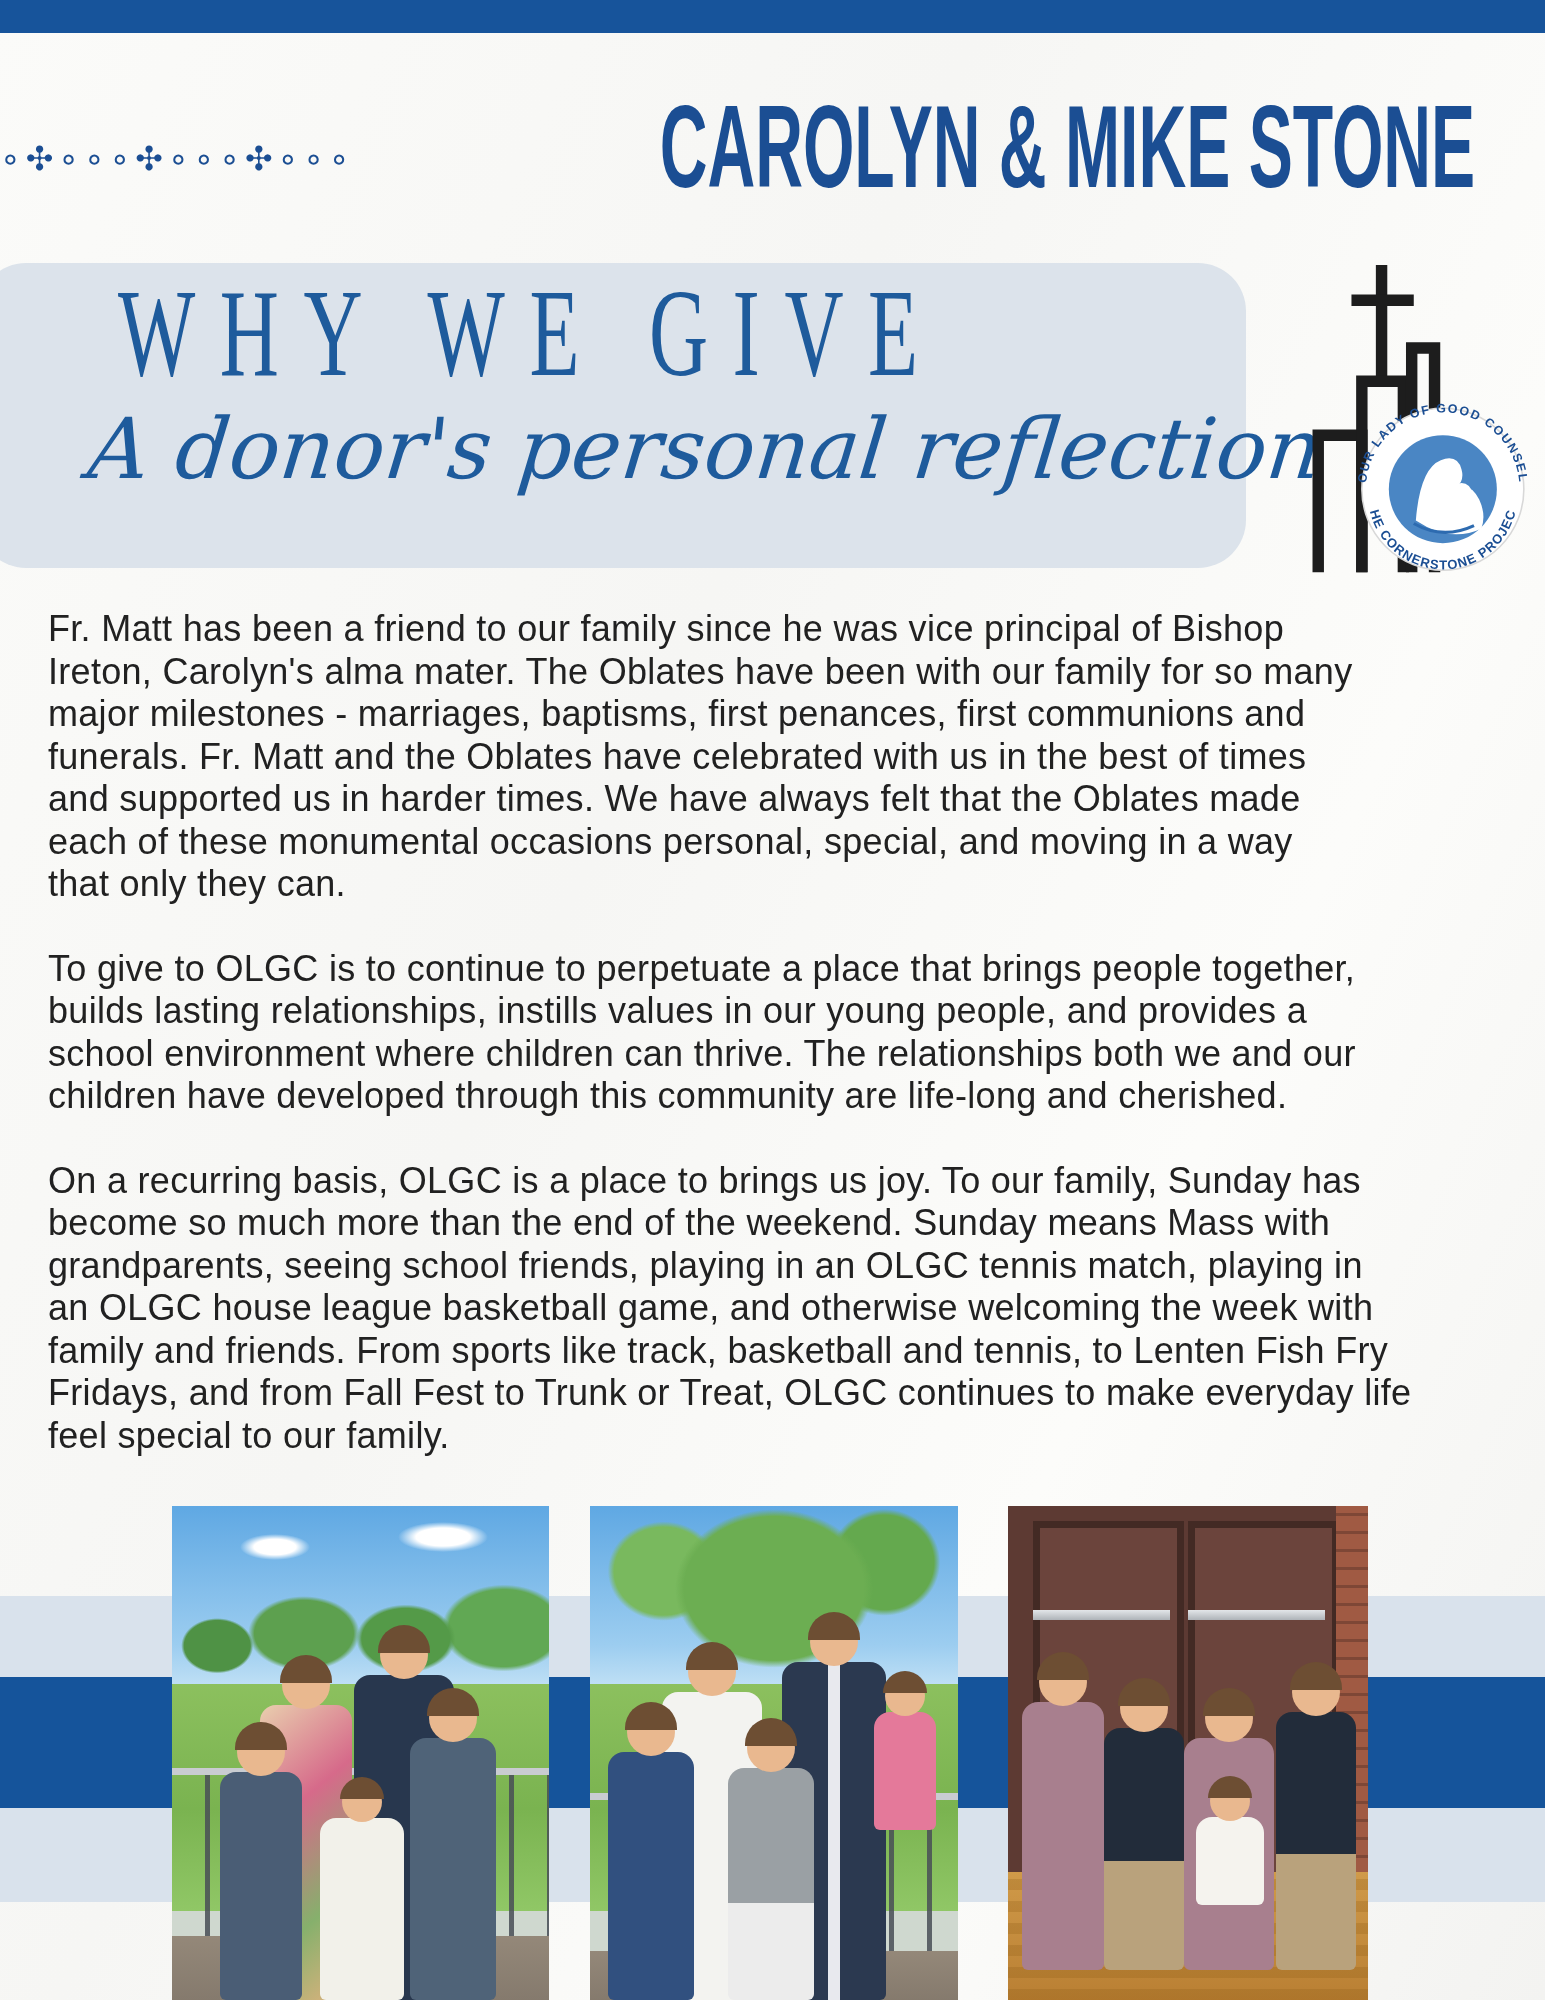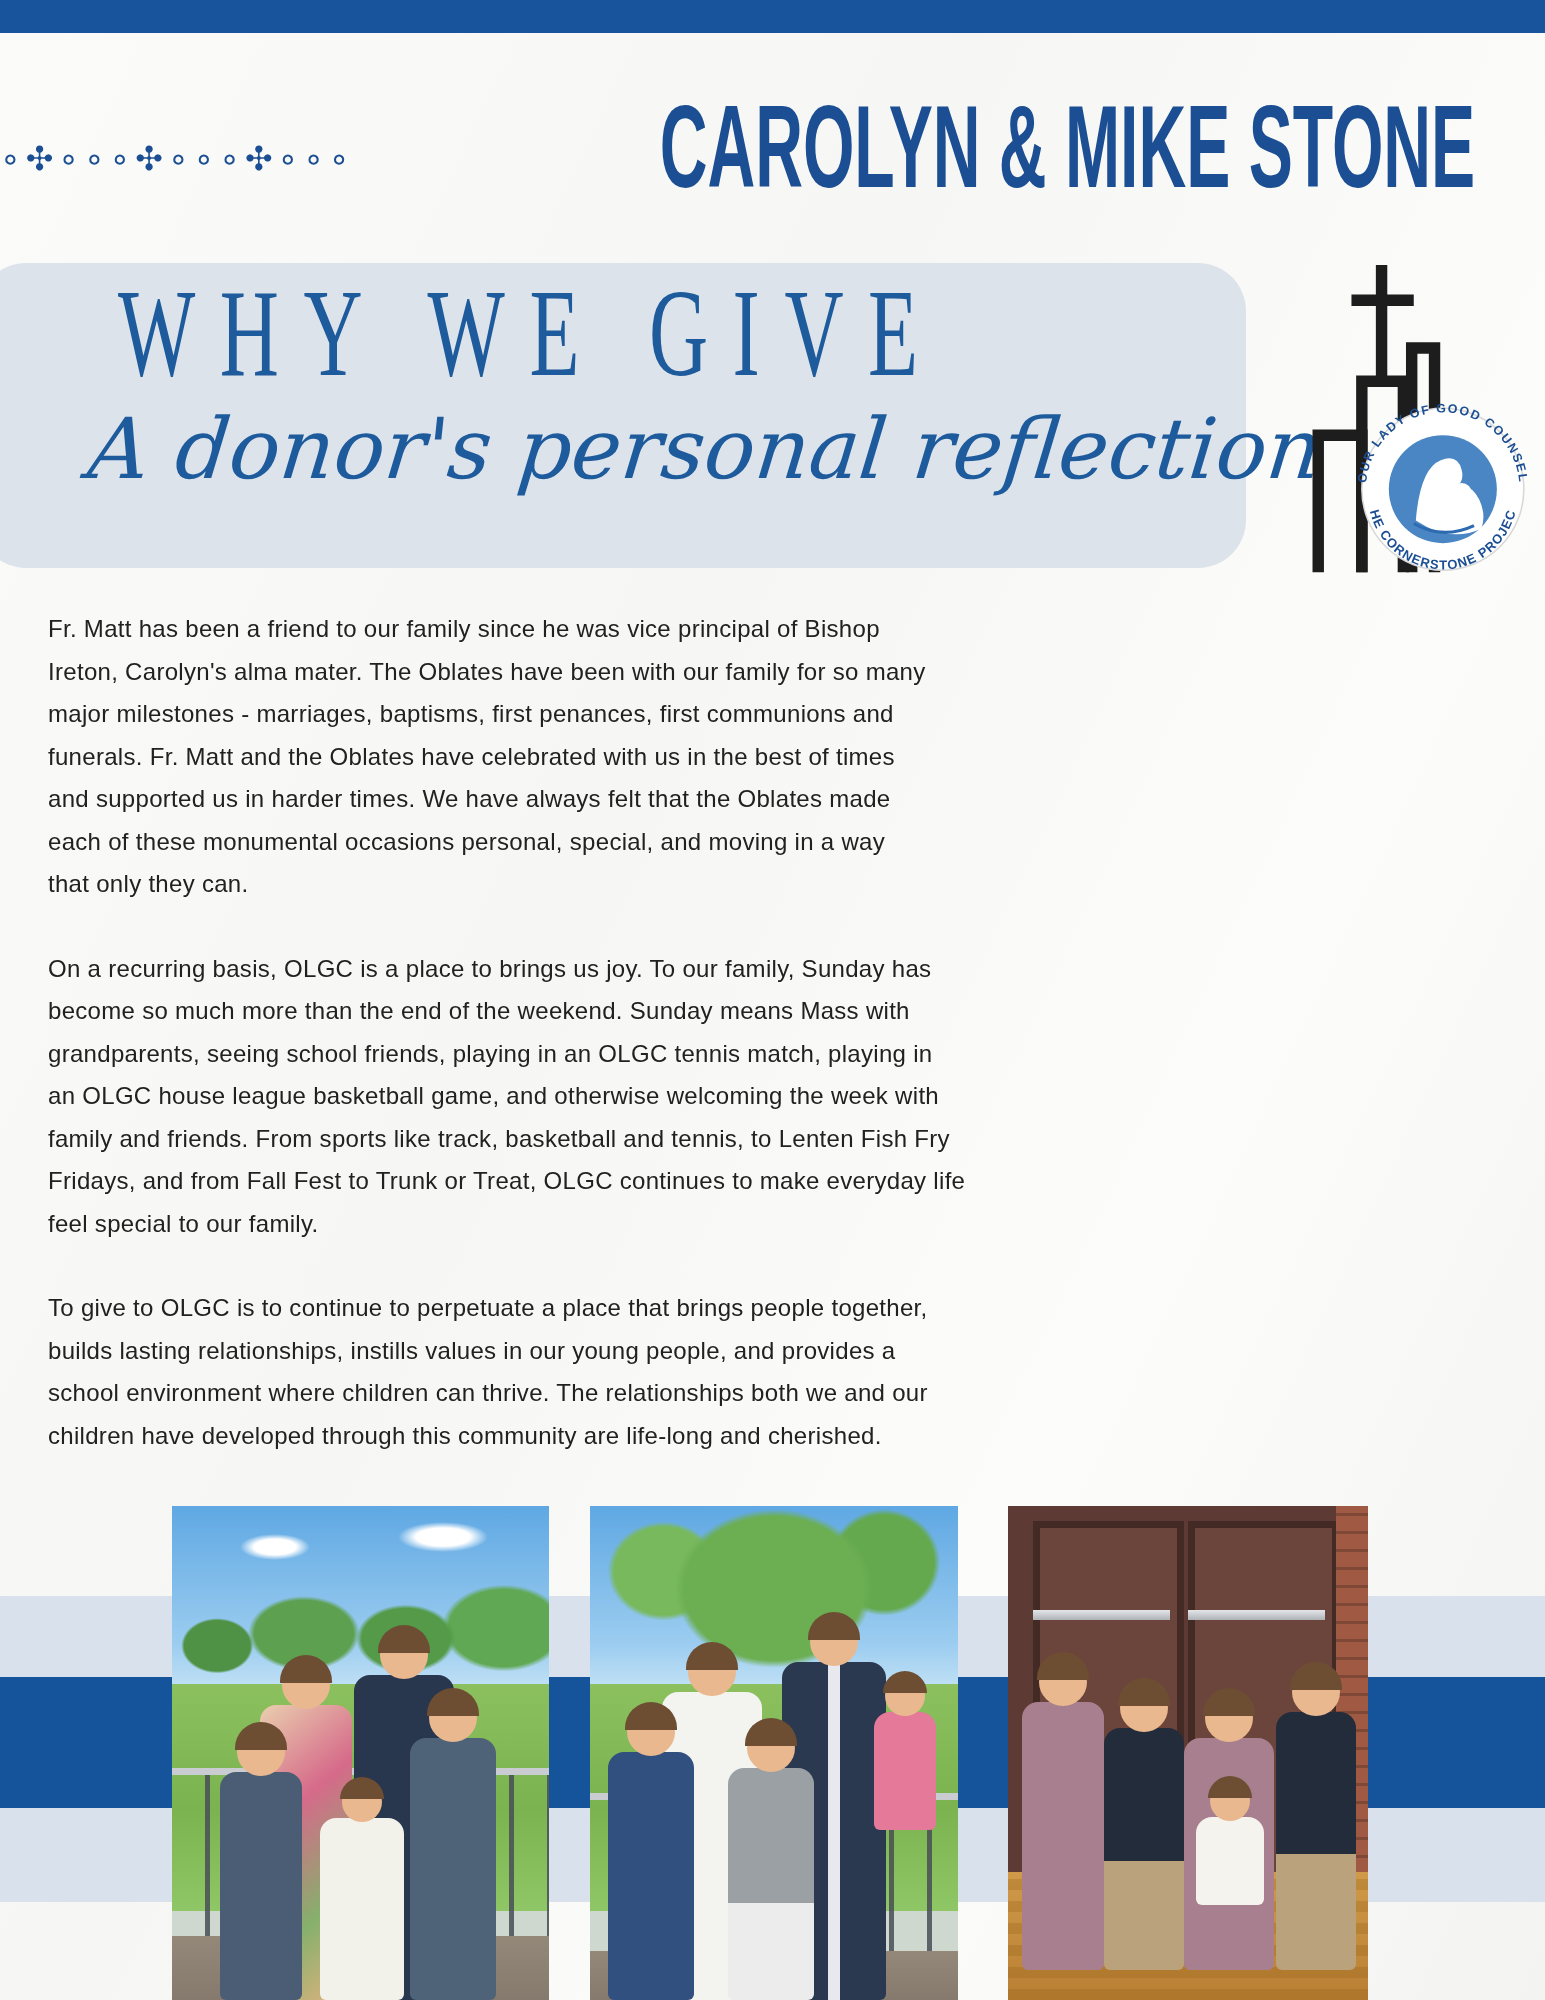--- a/index.html
+++ b/index.html
@@ -16,21 +16,21 @@
   
   .hero-box{position:absolute;top:263px;left:-22px;width:1268px;height:305px;background:#DCE3EB;border-radius:48px;}
   .hero-heading{position:absolute;top:272px;left:118px;color:#1E5B9C;font-family:"Liberation Serif",serif;
         font-weight:normal;font-size:124px;line-height:1.0;letter-spacing:0.30em;white-space:nowrap;
         transform:scaleX(0.66);transform-origin:left top;}
   .hero-sub{position:absolute;top:382px;left:96px;color:#1E5B9C;font-family:"DejaVu Serif",serif;
         font-style:italic;font-size:84px;line-height:1.6;white-space:nowrap;transform:skewX(-6deg);transform-origin:left top;}
   
   .logo{position:absolute;top:248px;left:1258px;width:270px;height:335px;}
   
-  .article{position:absolute;top:608px;left:48px;width:1452px;color:#212121;font-size:24px;line-height:42.5px;letter-spacing:0.3px;}
+  .article{position:absolute;top:608px;left:48px;width:1452px;color:#212121;font-size:36px;line-height:42.5px;letter-spacing:0.3px;}
   .para{white-space:pre-line;margin:0 0 42px 0;}
   
   .band{position:absolute;left:0;width:100%;}
   .band-light-1{top:1596px;height:81px;background:#D9E2EC;}
   .band-dark{top:1677px;height:131px;background:#15549B;}
   .band-light-2{top:1808px;height:94px;background:#D9E2EC;}
   
   .photo{position:absolute;top:1506px;height:494px;overflow:hidden;background:#cfd8cf;z-index:2;}
   .photo-1{left:172px;width:377px;}
   .photo-2{left:590px;width:368px;}
@@ -115,31 +115,31 @@
   </div>
 
   <div class="article">
     <p class="para">Fr.  Matt has been a friend to our family since he was vice principal of Bishop
 Ireton, Carolyn's alma mater. The Oblates have been with our family for so many
 major milestones - marriages, baptisms, first penances, first communions and
 funerals.  Fr. Matt and the Oblates have celebrated with us in the best of times
 and supported us in harder times. We have always felt that the Oblates made
 each of these monumental occasions personal, special, and moving in a way
 that only they can.</p>
+    <p class="para">To give to OLGC is to continue to perpetuate a place that brings people together,
+builds lasting relationships, instills values in our young people, and provides a
+school environment where children can thrive. The relationships both we and our
+children have developed through this community are life-long and cherished.</p>
     <p class="para">On a recurring basis, OLGC is a place to brings us joy. To our family, Sunday has
 become so much more than the end of the weekend. Sunday means Mass with
 grandparents, seeing school friends, playing in an OLGC tennis match, playing in
 an OLGC house league basketball game, and otherwise welcoming the week with
 family and friends. From sports like track, basketball and tennis, to Lenten Fish Fry
 Fridays, and from Fall Fest to Trunk or Treat, OLGC continues to make everyday life
 feel special to our family.</p>
-    <p class="para">To give to OLGC is to continue to perpetuate a place that brings people together,
-builds lasting relationships, instills values in our young people, and provides a
-school environment where children can thrive. The relationships both we and our
-children have developed through this community are life-long and cherished.</p>
   </div>
 
   <div class="band band-light-1"></div>
   <div class="band band-dark"></div>
   <div class="band band-light-2"></div>
 
   <div class="photo photo-1">
     <div class="layer sky">
       <div class="cloud" style="left:18%;top:14%;width:70px;height:26px;"></div>
       <div class="cloud" style="left:60%;top:8%;width:90px;height:30px;"></div>

